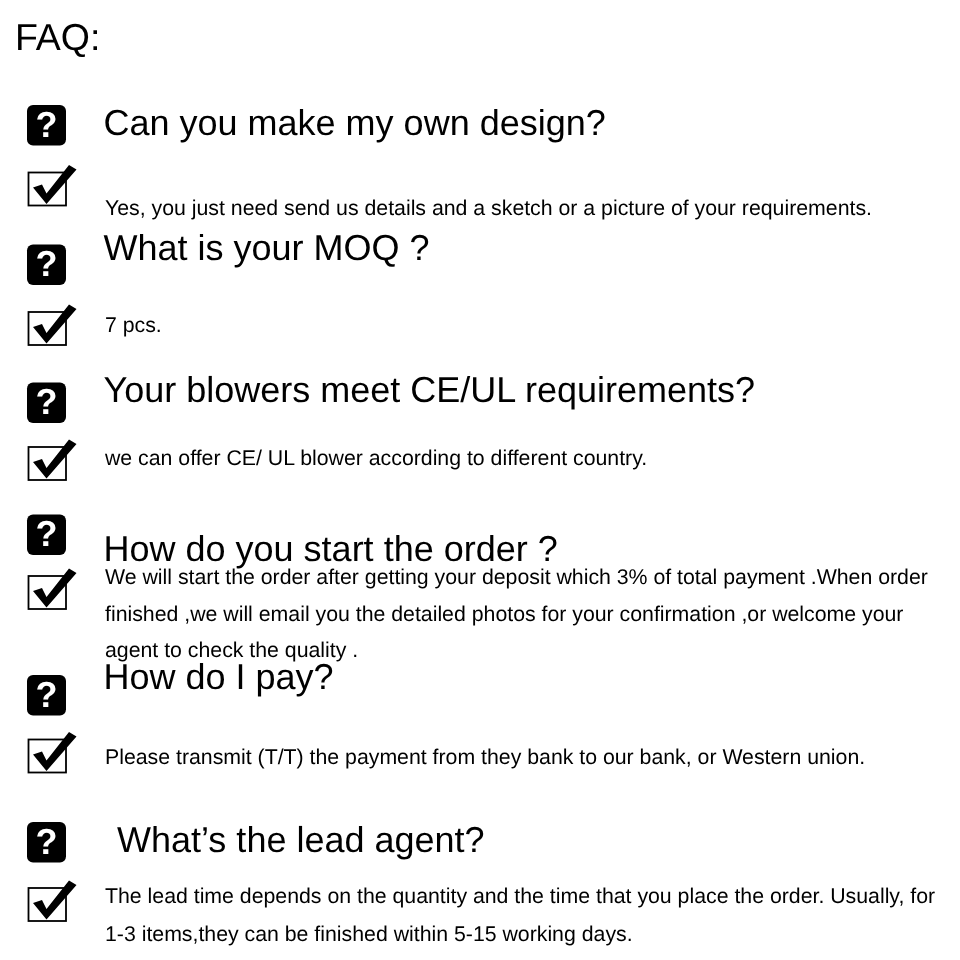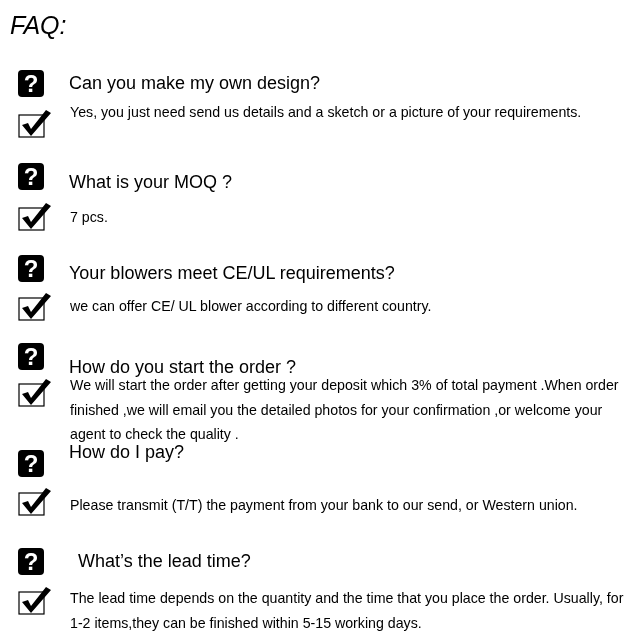--- a/index.html
+++ b/index.html
@@ -1,69 +1,69 @@
 <!DOCTYPE html>
 <html><head>
 <meta charset="utf-8">
 <style>
   html, body { margin: 0; padding: 0; background: #ffffff; }
   body { width: 640px; height: 640px; position: relative; overflow: hidden;
          font-family: "Liberation Sans", sans-serif; color: #000; }
-  .title { position: absolute; left: 10px; top: 10px; font-size: 25px; line-height: 30px; font-style: italic; }
+  .title { position: absolute; left: 10px; top: 10px; font-size: 25px; line-height: 30px; }
   .icon { position: absolute; left: 18px; width: 27px; height: 27px; }
   .q-icon { background: #000; border-radius: 4px; color: #fff; font-weight: bold;
             font-size: 24px; line-height: 27px; text-align: center; width: 26px; height: 27px; }
   .a-icon { width: 34px; height: 30px; }
-  .q-text { position: absolute; left: 69px; font-size: 18px; line-height: 22px; }
+  .q-text { position: absolute; left: 69px; font-size: 24px; line-height: 22px; }
   .a-text { position: absolute; left: 70px; font-size: 14.2px; line-height: 24.5px; width: 565px; }
 </style>
 </head>
 <body>
 
 <div class="title">FAQ:</div>
 
 <div class="icon q-icon" style="top:70px">?</div>
 <div class="q-text" style="top:72px">Can you make my own design?</div>
 <svg class="icon a-icon" style="top:108px" viewBox="0 0 34 30">
   <rect x="1" y="7" width="25" height="22" fill="none" stroke="#000" stroke-width="1.2"></rect>
   <path d="M4 17 L10 15 L13 21 L28 2 L33 5 L13 28 Z" fill="#000"></path>
 </svg>
-<div class="a-text" style="top:100px">Yes, you just need send us details and a sketch or a picture of your requirements.</div>
+<div class="a-text" style="top:127px">Yes, you just need send us details and a sketch or a picture of your requirements.</div>
 
 <div class="icon q-icon" style="top:163px">?</div>
-<div class="q-text" style="top:171px">What is your MOQ ?</div>
+<div class="q-text" style="top:155px">What is your MOQ ?</div>
 <svg class="icon a-icon" style="top:201px" viewBox="0 0 34 30">
   <rect x="1" y="7" width="25" height="22" fill="none" stroke="#000" stroke-width="1.2"></rect>
   <path d="M4 17 L10 15 L13 21 L28 2 L33 5 L13 28 Z" fill="#000"></path>
 </svg>
 <div class="a-text" style="top:205px">7 pcs.</div>
 
 <div class="icon q-icon" style="top:255px">?</div>
-<div class="q-text" style="top:262px">Your blowers meet CE/UL requirements?</div>
+<div class="q-text" style="top:250px">Your blowers meet CE/UL requirements?</div>
 <svg class="icon a-icon" style="top:291px" viewBox="0 0 34 30">
   <rect x="1" y="7" width="25" height="22" fill="none" stroke="#000" stroke-width="1.2"></rect>
   <path d="M4 17 L10 15 L13 21 L28 2 L33 5 L13 28 Z" fill="#000"></path>
 </svg>
 <div class="a-text" style="top:294px">we can offer CE/ UL blower according to different country.</div>
 
 <div class="icon q-icon" style="top:343px">?</div>
 <div class="q-text" style="top:356px">How do you start the order ?</div>
 <svg class="icon a-icon" style="top:377px" viewBox="0 0 34 30">
   <rect x="1" y="7" width="25" height="22" fill="none" stroke="#000" stroke-width="1.2"></rect>
   <path d="M4 17 L10 15 L13 21 L28 2 L33 5 L13 28 Z" fill="#000"></path>
 </svg>
 <div class="a-text" style="top:373px">We will start the order after getting your deposit which 3% of total payment .When order finished ,we will email you the detailed photos for your confirmation ,or welcome your agent to check the quality .</div>
 
 <div class="icon q-icon" style="top:450px">?</div>
 <div class="q-text" style="top:441px">How do I pay?</div>
 <svg class="icon a-icon" style="top:486px" viewBox="0 0 34 30">
   <rect x="1" y="7" width="25" height="22" fill="none" stroke="#000" stroke-width="1.2"></rect>
   <path d="M4 17 L10 15 L13 21 L28 2 L33 5 L13 28 Z" fill="#000"></path>
 </svg>
-<div class="a-text" style="top:493px">Please transmit (T/T) the payment from your bank to our send, or Western union.</div>
+<div class="a-text" style="top:493px">Please transmit (T/T) the payment from they bank to our bank, or Western union.</div>
 
 <div class="icon q-icon" style="top:548px">?</div>
-<div class="q-text" style="top:550px; left:78px">What’s the lead time?</div>
+<div class="q-text" style="top:550px; left:78px">What’s the lead agent?</div>
 <svg class="icon a-icon" style="top:585px" viewBox="0 0 34 30">
   <rect x="1" y="7" width="25" height="22" fill="none" stroke="#000" stroke-width="1.2"></rect>
   <path d="M4 17 L10 15 L13 21 L28 2 L33 5 L13 28 Z" fill="#000"></path>
 </svg>
-<div class="a-text" style="top:586px">The lead time depends on the quantity and the time that you place the order. Usually, for 1-2 items,they can be finished within 5-15 working days.</div>
+<div class="a-text" style="top:586px">The lead time depends on the quantity and the time that you place the order. Usually, for 1-3 items,they can be finished within 5-15 working days.</div>
 
 </body></html>

